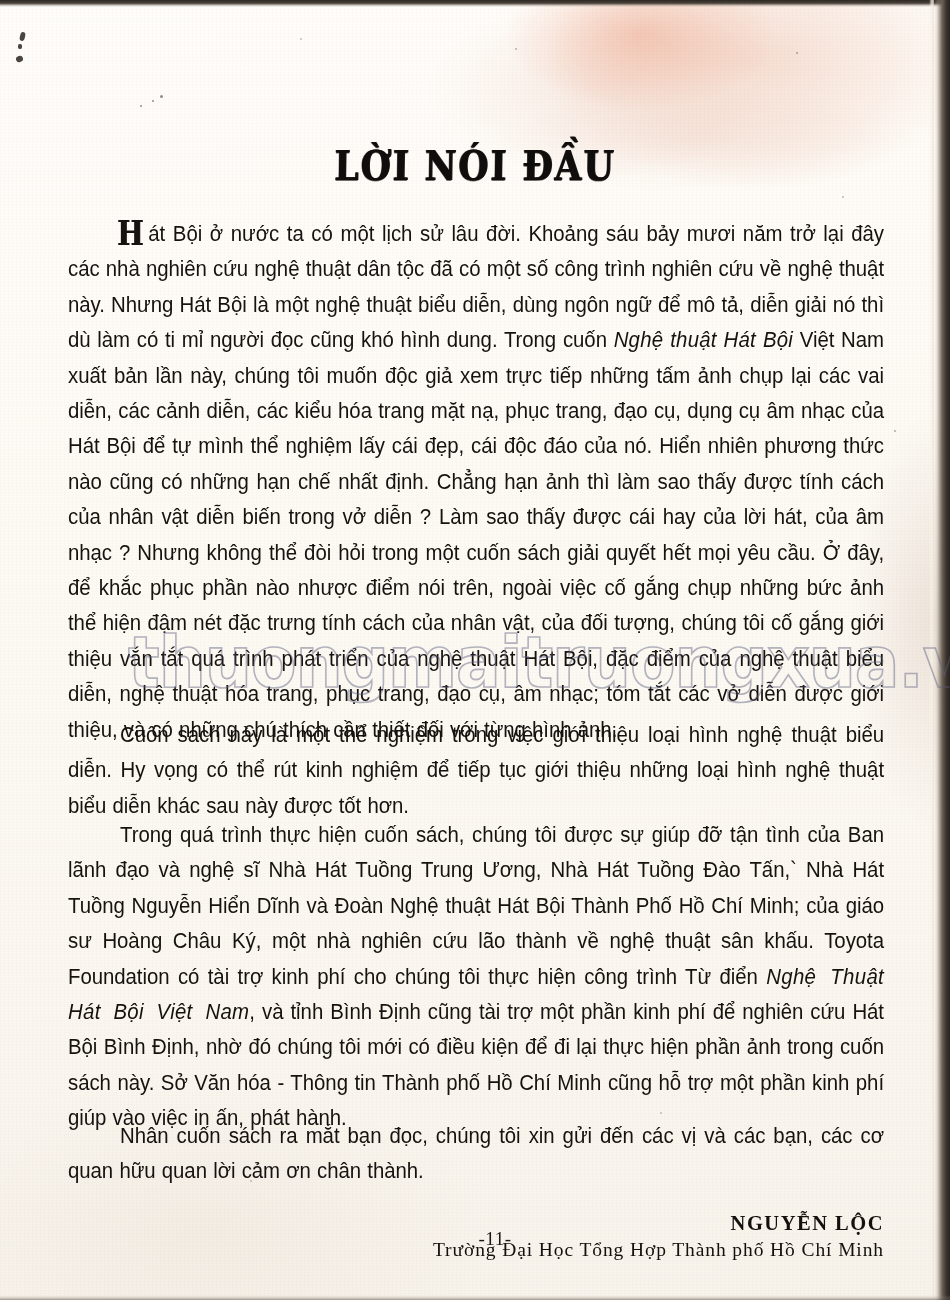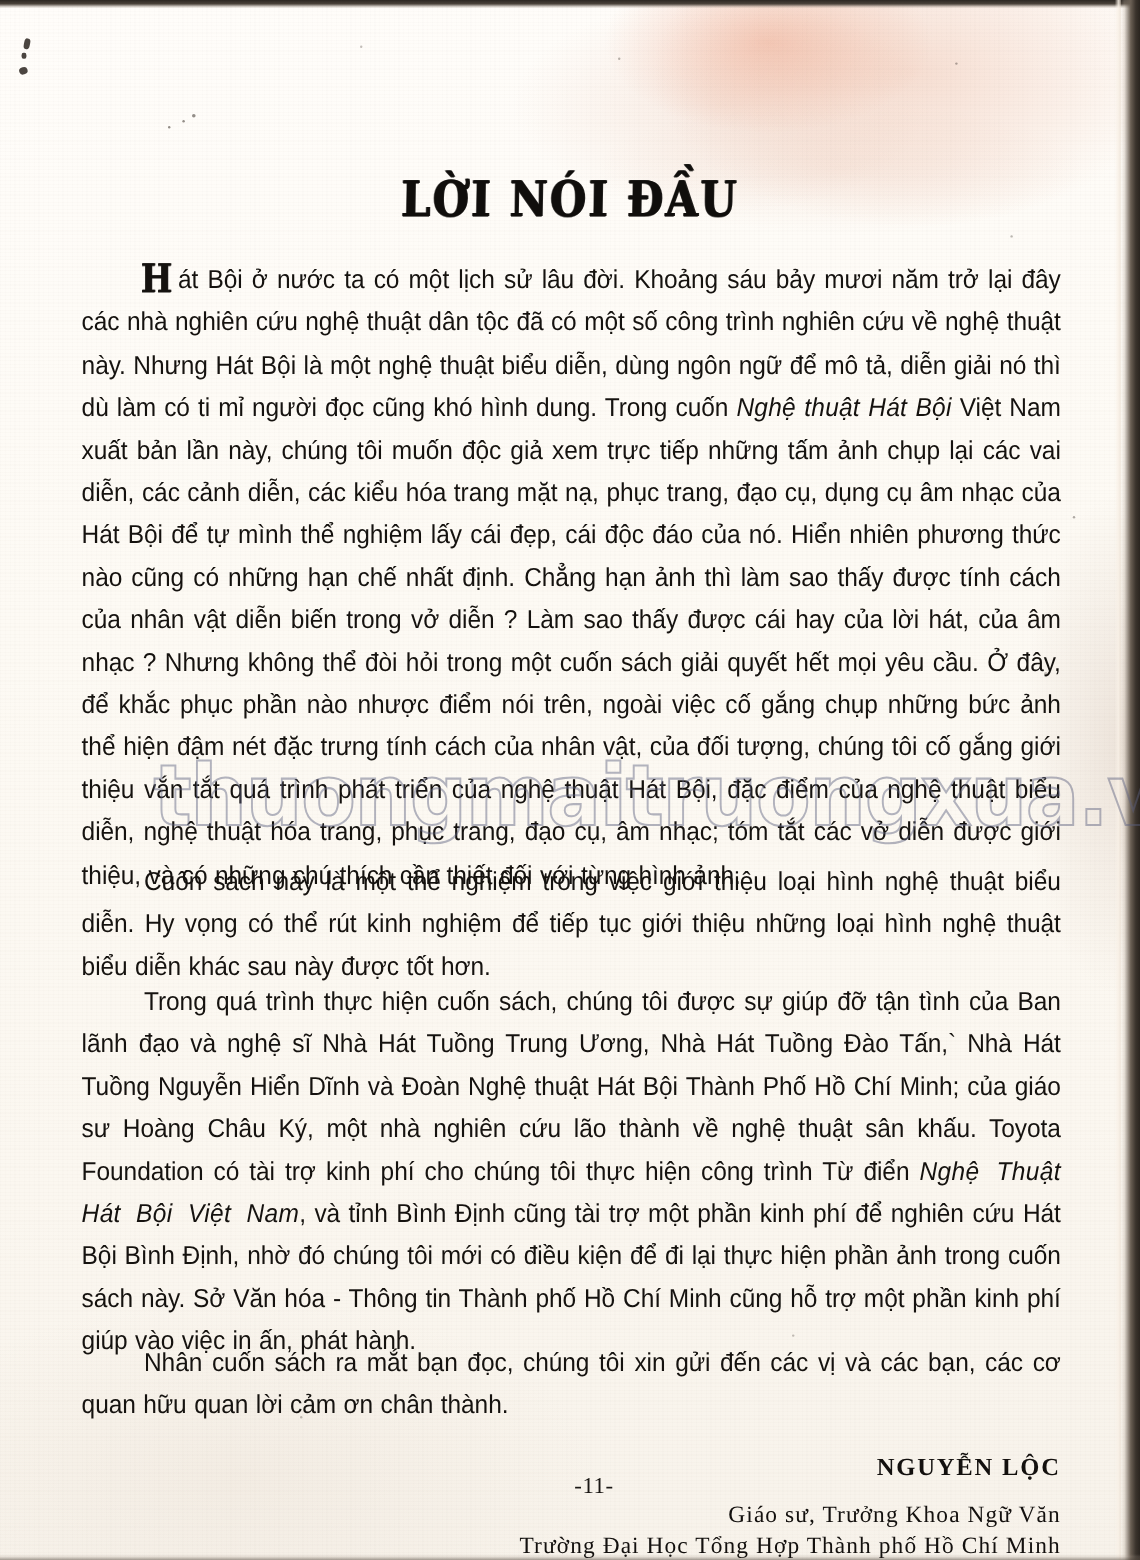--- a/index.html
+++ b/index.html
@@ -254,21 +254,20 @@
       <p class="para">
         <span>Trong quá trình thực hiện cuốn sách, chúng tôi được sự giúp đỡ tận tình của Ban lãnh đạo và nghệ sĩ Nhà Hát Tuồng Trung Ương, Nhà Hát Tuồng Đào Tấn,` Nhà Hát Tuồng Nguyễn Hiển Dĩnh và Đoàn Nghệ thuật Hát Bội Thành Phố Hồ Chí Minh; của giáo sư Hoàng Châu Ký, một nhà nghiên cứu lão thành về nghệ thuật sân khấu. Toyota Foundation có tài trợ kinh phí cho chúng tôi thực hiện công trình Từ điển </span><span class="ital-sp">Nghệ Thuật Hát Bội Việt Nam</span><span>, và tỉnh Bình Định cũng tài trợ một phần kinh phí để nghiên cứu Hát Bội Bình Định, nhờ đó chúng tôi mới có điều kiện để đi lại thực hiện phần ảnh trong cuốn sách này. Sở Văn hóa - Thông tin Thành phố Hồ Chí Minh cũng hỗ trợ một phần kinh phí giúp vào việc in ấn, phát hành.</span>
       </p>
 
       <p class="para">Nhân cuốn sách ra mắt bạn đọc, chúng tôi xin gửi đến các vị và các bạn, các cơ quan hữu quan lời cảm ơn chân thành.</p>
 
     </div>
 
     <div class="sign-block">
       <div class="sign-name">NGUYỄN LỘC</div>
-      <div class="sign-role">Giáo sư, Trưởng Khoa Ngữ Văn</div>
       <div class="sign-org">Trường Đại Học Tổng Hợp Thành phố Hồ Chí Minh</div>
     </div>
 
   </div>
 
   <div class="watermark">thuongmaitruongxua.vn</div>
 
   <div class="page-number">-11-</div>
 
 </div>

